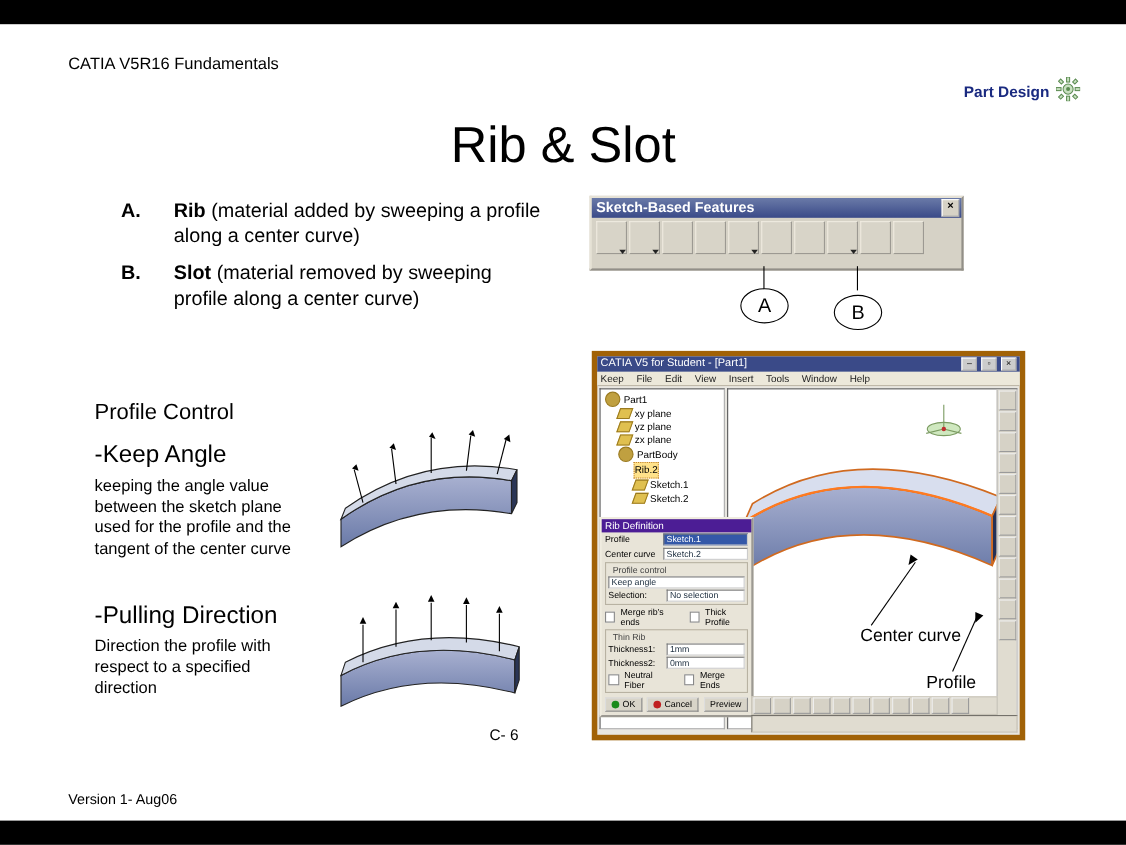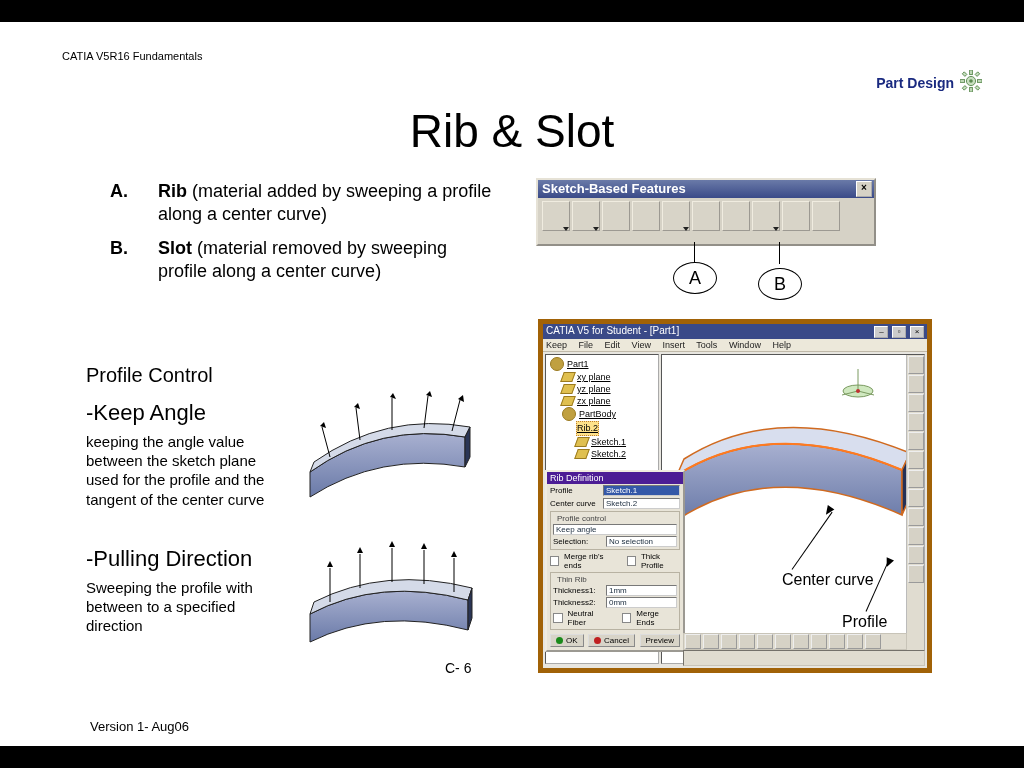--- a/index.html
+++ b/index.html
@@ -1,19 +1,19 @@
 <!DOCTYPE html>
 <html><head>
 <meta charset="utf-8">
 <style>
   html, body { margin:0; padding:0; }
   body { width:1024px; height:768px; background:#000; font-family:Arial, Helvetica, sans-serif; color:#000; position:relative; }
   .page { position:absolute; left:0; top:22px; width:1024px; height:724px; background:#fff; }
-  .hdr-small { position:absolute; left:62px; top:28px; font-size:11px; }
-  .ftr-small { position:absolute; left:62px; bottom:12px; font-size:13px;margin-left:28px; }
+  .hdr-small { position:absolute; left:62px; top:28px; font-size:15px; }
+  .ftr-small { position:absolute; left:62px; bottom:12px; font-size:13px; }
   .pgnum { position:absolute; left:445px; bottom:70px; font-size:14px; }
 
   .badge { position:absolute; right:42px; top:48px; font-size:14px; font-weight:bold; color:#1a2a80; display:flex; align-items:center;justify-content:space-between; }
   .badge .gear { margin-left:6px; }
 
   .title { position:absolute; left:0; top:82px; width:1024px; text-align:center; font-size:46px; font-family:Arial, sans-serif; }
 
   .ab-list { position:absolute; left:110px; top:158px; width:382px; font-size:18px; line-height:1.3; }
   .ab-list .row { display:flex; margin-bottom:10px; }
   .ab-list .lett { width:48px; font-weight:bold; }
@@ -35,21 +35,21 @@
 
   .callout { position:absolute; width:42px; height:30px; border:1px solid #000; border-radius:50%; background:#fff; text-align:center; font-size:18px; line-height:30px; }
   .stem { position:absolute; width:1px; height:22px; background:#000; }
 
   
   .app { position:absolute; left:538px; top:297px; width:384px; height:344px; border:5px solid #a16207; background:#e8e6e0; font-size:9px; }
   .app-title { background:#3a4a88; color:#fff; padding:1px 3px; font-size:10px; display:flex; justify-content:space-between; }
   .winbtns span{ display:inline-block; width:12px; height:10px; background:#ccc; border:1px outset #fff; margin-left:1px; font-size:8px; line-height:9px; text-align:center; color:#000;}
   .menubar { background:#ece8da; padding:1px 3px; font-size:9px; color:#222; border-bottom:1px solid #bfb8a8; }
   .menubar span { margin-right:9px; }
-  .app-body { display:flex; height:calc(100% - 30px);text-decoration:underline; }
+  .app-body { display:flex; height:calc(100% - 30px); }
   .tree { width:108px; background:#fff; border:1px inset #aaa; margin:2px; padding:2px; line-height:1.35; }
   .tree .n { display:flex; align-items:center; gap:3px; padding:0 0 0 2px; }
   .tree .n1 { padding-left:14px; }
   .tree .n2 { padding-left:28px; }
   .tree .sel { background:#ffe28a; border:1px dotted #c08030; }
   .ticon { width:10px; height:8px; background:#e0c050; border:1px solid #9a7a20; transform:skewX(-20deg); display:inline-block;}
   .ticon.root { width:12px; height:12px; border-radius:50%; background:#c0a040; transform:none;}
   .viewport { flex:1; background:#fff; margin:2px 2px 2px 0; border:1px inset #aaa; position:relative; overflow:hidden; }
   .vtool { position:absolute; right:-1px; top:0; bottom:0; width:18px; background:#e0dcd0; border-left:1px solid #bbb; }
   .vtool div{ height:16px; margin:1px 1px; background:#d6d2c6; border:1px outset #eee; }
@@ -120,21 +120,21 @@
     <div class="row">
       <div class="lett">B.</div>
       <div class="txt"><b>Slot</b><span> (material removed by sweeping profile along a center curve)</span></div>
     </div>
   </div>
 
   <div class="section-h" style="top:342px;">Profile Control</div>
   <div class="section-h2" style="top:378px;">-Keep Angle</div>
   <div class="body-p" style="top:410px;">keeping the angle value between the sketch plane used for the profile and the tangent of the center curve</div>
   <div class="section-h2" style="top:524px;">-Pulling Direction</div>
-  <div class="body-p" style="top:556px;">Sweeping the profile with between to a specified direction</div>
+  <div class="body-p" style="top:556px;">Direction the profile with respect to a specified direction</div>
 
   <div class="solid" style="left:300px; top:360px;">
     <svg width="180" height="120" viewBox="0 0 180 120">
       <defs>
           <linearGradient id="g1" x1="0" x2="0" y1="0" y2="1">
             <stop offset="0" stop-color="#a8b0d0"></stop>
             <stop offset="1" stop-color="#6a7aa8"></stop>
           </linearGradient>
         </defs>
       <path d="M10 90 Q80 40 165 55 L165 85 Q80 70 10 115 Z" fill="url(#g1)" stroke="#222"></path>

